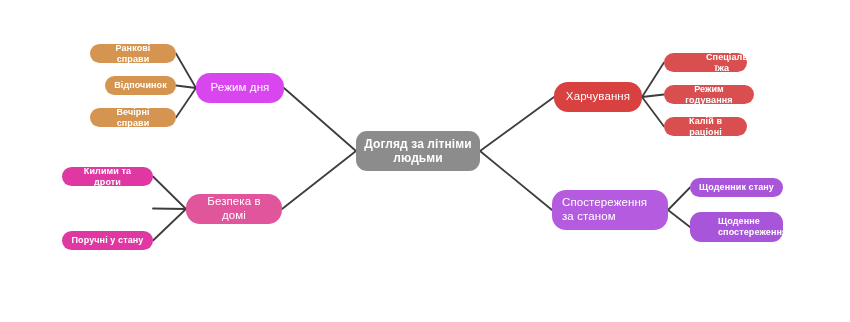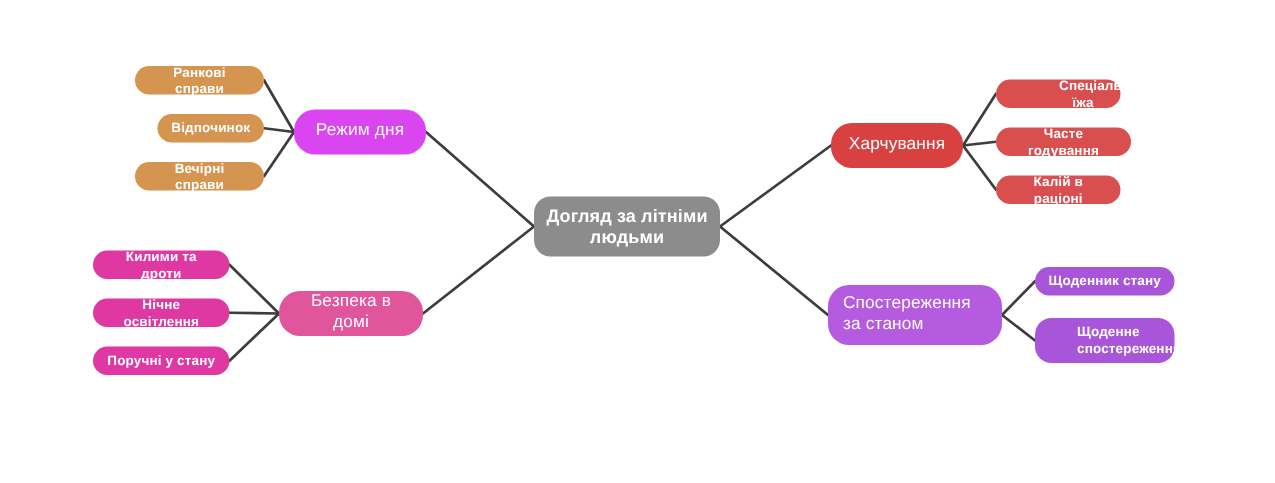--- a/index.html
+++ b/index.html
@@ -132,34 +132,31 @@
     </div>
     <div class="node n-leaf" style="background: rgb(213, 148, 79); left: 90px; top: 108px; width: 86px; height: 19px;">
       <span class="node-label">Вечірні справи</span>
     </div>
     <div class="node n-branch center-text" style="background: rgb(224, 85, 155); left: 186px; top: 194px; width: 96px; height: 30px;">
       <span class="node-label">Безпека в домі</span>
     </div>
     <div class="node n-leaf" style="background: rgb(224, 56, 162); left: 62px; top: 167px; width: 91px; height: 19px;">
       <span class="node-label">Килими та дроти</span>
     </div>
-    <div class="node n-leaf" style="background: rgb(224, 56, 162); left: 62px; top: 199px; width: 91px; height: 19px;">
-      <span class="node-label">Нічне освітлення</span>
-    </div>
     <div class="node n-leaf" style="background: rgb(224, 56, 162); left: 62px; top: 231px; width: 91px; height: 19px;">
       <span class="node-label">Поручні у стану</span>
     </div>
     <div class="node n-branch center-text" style="background: rgb(217, 64, 64); left: 554px; top: 82px; width: 88px; height: 30px;">
       <span class="node-label">Харчування</span>
     </div>
     <div class="node n-leaf" style="background: rgb(217, 79, 79); left: 664px; top: 53px; width: 83px; height: 19px; padding-left: 42px;">
       <span class="node-label">Спеціальна їжа</span>
     </div>
     <div class="node n-leaf" style="background: rgb(217, 79, 79); left: 664px; top: 85px; width: 90px; height: 19px;">
-      <span class="node-label">Часте годування</span>
+      <span class="node-label">Режим годування</span>
     </div>
     <div class="node n-leaf" style="background: rgb(217, 79, 79); left: 664px; top: 117px; width: 83px; height: 19px;">
       <span class="node-label">Калій в раціоні</span>
     </div>
     <div class="node n-branch left-text" style="background: rgb(180, 91, 224); left: 552px; top: 190px; width: 116px; height: 40px;">
       <span class="node-label">Спостереження за станом</span>
     </div>
     <div class="node n-leaf" style="background: rgb(168, 85, 217); left: 690px; top: 178px; width: 93px; height: 19px;">
       <span class="node-label">Щоденник стану</span>
     </div>

